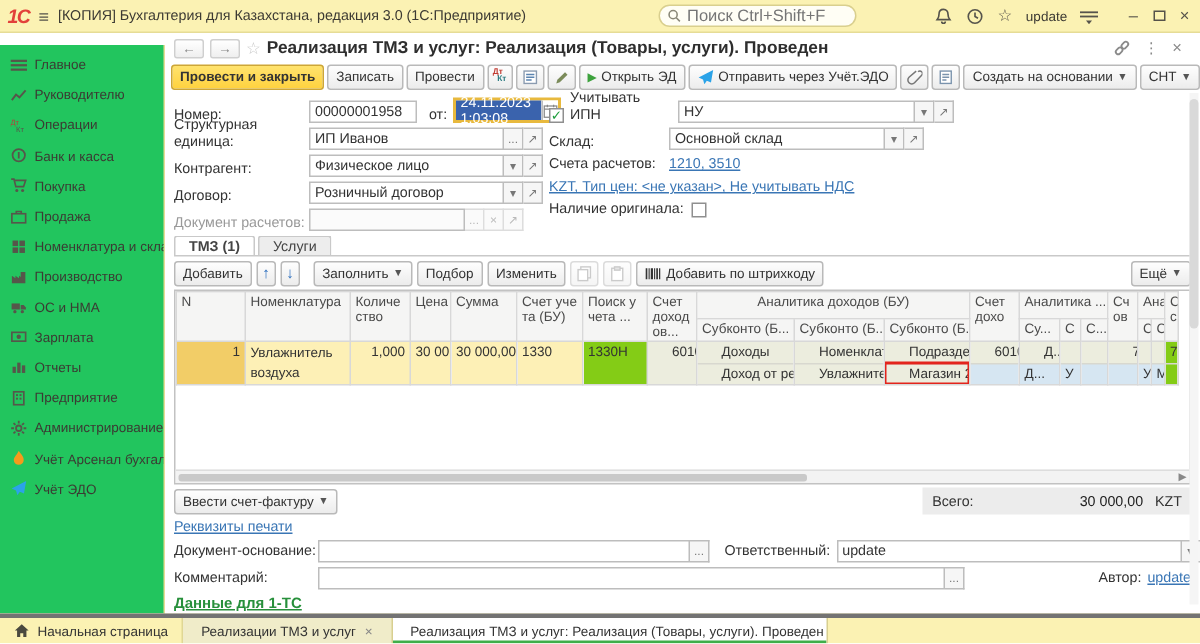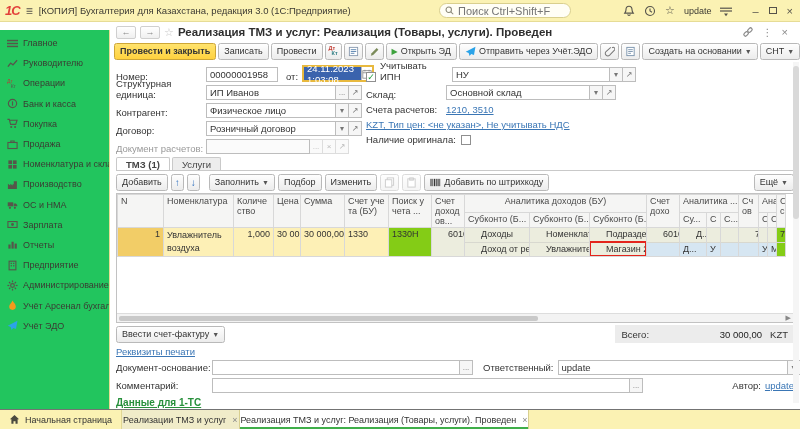--- a/index.html
+++ b/index.html
@@ -100,23 +100,23 @@
 
   
   .inv-row { display:flex; align-items:center; padding:3px 6px; height:22px; }
   .total-panel { margin-left:auto; background:#ececec; display:flex; align-items:center; gap:8px; padding:2px 6px; height:18px; }
   .total-val { width:105px; text-align:right; font-size:9.5px; color:#222; }
   .print-row { padding:1px 6px 2px; height:13px; }
   .bf-row { display:flex; align-items:center; padding:0 6px; height:18px; }
   .tc-head { color:#27903b; font-weight:bold; text-decoration:underline; font-size:10px; padding:3px 6px 1px; cursor:pointer; }
 
   
-  .taskbar { position:absolute; left:0; right:0; bottom:0; height:20px; background:#fbf2b3; border-top:1px solid #737373; display:flex; align-items:stretch; }
+  .taskbar { position:absolute; left:0; right:0; bottom:0; height:20px; background:#fbf2b3; border-top:3px solid #737373; display:flex; align-items:stretch; }
   .tk-home { display:flex; align-items:center; gap:5px; padding:0 9px; font-size:9px; color:#333; border-right:1px solid #e0d794; cursor:pointer; }
-  .tk-tab { display:flex; align-items:center; gap:6px; padding:0 1px; font-size:9px; color:#333; border-right:1px solid #d8cf90; background:#f0ecc9; cursor:pointer; max-width:290px; white-space:nowrap; overflow:hidden; }
+  .tk-tab { display:flex; align-items:center; gap:6px; padding:0 12px; font-size:9px; color:#333; border-right:1px solid #d8cf90; background:#f0ecc9; cursor:pointer; max-width:290px; white-space:nowrap; overflow:hidden; }
   .tk-tab.active { background:#fff; box-shadow:inset 0 -2px 0 #3fae49; }
   .tk-x { color:#888; font-size:9px; }
   .timer { margin-left:auto; align-self:center; border:1px solid #b5b5b5; background:#fcfcf4; color:#4a4a4a; font-size:8.5px; padding:1px 4px; margin-right:3px; white-space:nowrap; }
 </style>
 </head>
 <body>
 
 <div class="app">
 
   <div class="topbar">

